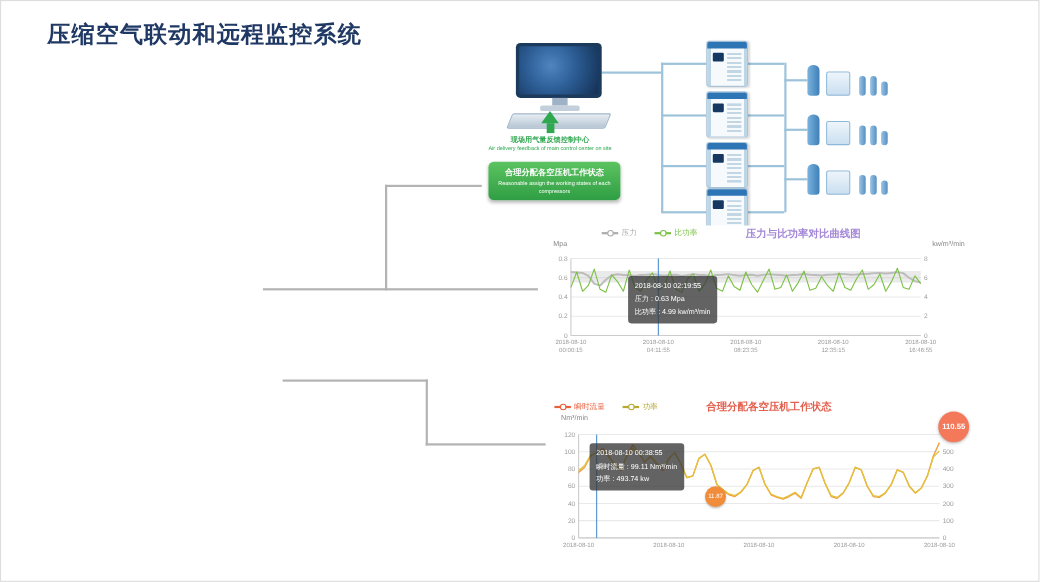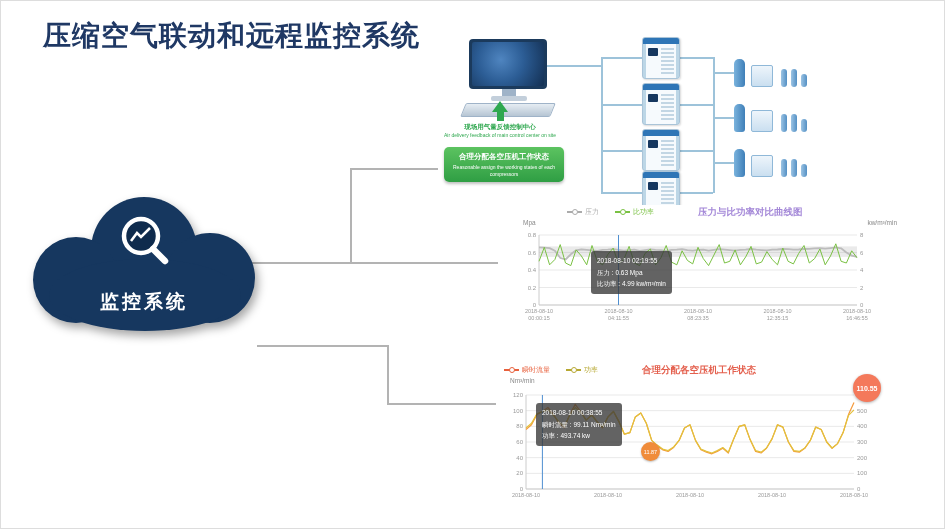--- a/index.html
+++ b/index.html
@@ -1,21 +1,21 @@
 <!DOCTYPE html>
 <html><head>
 <meta charset="utf-8">
 <style>
   html,body{margin:0;padding:0;background:#e9e9e9;}
   .stage{position:relative;width:945px;height:529px;background:#ffffff;overflow:hidden;
          font-family:"Liberation Sans",sans-serif;margin:0 auto;border:1px solid #ddd;box-sizing:border-box;}
   svg{font-family:"Liberation Sans",sans-serif;}
 
   
-  .page-title{position:absolute;left:42px;top:16px;margin:0;font-size:28px;font-weight:800;
+  .page-title{position:absolute;left:42px;top:16px;margin:0;font-size:21px;font-weight:800;
               color:#1f3864;letter-spacing:1px;}
 
   
   .cloud{position:absolute;left:32px;top:196px;width:222px;height:148px;
          filter:drop-shadow(3px 5px 5px rgba(0,0,0,.35));}
   .cloud .c{position:absolute;background:#16375f;border-radius:50%;}
   .c1{left:58px;top:0;width:106px;height:106px;}
   .c2{left:0;top:40px;width:86px;height:86px;}
   .c3{left:132px;top:36px;width:90px;height:90px;}
   .c4{left:16px;top:62px;width:192px;height:72px;border-radius:40px;}
@@ -70,21 +70,21 @@
   .dryer{position:absolute;left:17px;bottom:0;width:22px;height:22px;border:1px solid #8fb8d8;border-radius:2px;
          background:linear-gradient(180deg,#eef5fb,#cadff0);box-sizing:border-box;}
   .filter{position:absolute;bottom:0;width:6px;border-radius:3px;
           background:linear-gradient(90deg,#9cc4e4,#5490c4);}
   .f1{left:47px;height:18px;}
   .f2{left:57px;height:18px;}
   .f3{left:67px;height:13px;}
 
   
   .chartbox{position:absolute;background:#fff;}
-  #chart0box{left:508px;top:204px;width:392px;height:142px;}
+  #chart0box{left:488px;top:204px;width:392px;height:142px;}
   #chart1box{left:495px;top:362px;width:392px;height:152px;}
   .chart-head{height:14px;display:flex;align-items:center;}
   #chart0box .chart-head{padding-left:58px;gap:22px;}
   #chart1box .chart-head{padding-left:8px;gap:22px;}
   .legend{display:flex;gap:16px;align-items:center;}
   .leg{display:inline-flex;align-items:center;gap:3px;font-size:7px;}
   .mark{width:15px;height:1.5px;position:relative;display:inline-block;}
   .mark .dot{position:absolute;left:5px;top:-2.5px;width:4px;height:4px;border:1.5px solid;
              border-radius:50%;background:#fff;box-sizing:content-box;}
   .ctitle{font-size:9.5px;font-weight:bold;margin-left:22px;}
@@ -108,34 +108,20 @@
 
   <h1 class="page-title">压缩空气联动和远程监控系统</h1>
 
   <div class="conn" style="left:238px;top:261px;width:259px;height:2px;"></div>
   <div class="conn" style="left:349px;top:167px;width:2px;height:96px;"></div>
   <div class="conn" style="left:349px;top:167px;width:88px;height:2px;"></div>
   <div class="conn" style="left:256px;top:344px;width:132px;height:2px;"></div>
   <div class="conn" style="left:386px;top:344px;width:2px;height:60px;"></div>
   <div class="conn" style="left:386px;top:402px;width:111px;height:2px;"></div>
 
-  <div class="cloud">
-    <div class="c c1"></div>
-    <div class="c c2"></div>
-    <div class="c c3"></div>
-    <div class="c c4"></div>
-    <div class="magnifier">
-      <svg width="58" height="58" viewBox="0 0 58 58">
-        <circle cx="26" cy="25" r="17" fill="#0f2b4d" stroke="#ffffff" stroke-width="4.5"></circle>
-        <polyline points="16,30 22,22 26,26 35,17" stroke="#ffffff" stroke-width="2.5" fill="none"></polyline>
-        <line x1="38" y1="38" x2="50" y2="50" stroke="#ffffff" stroke-width="6.5" stroke-linecap="round"></line>
-      </svg>
-    </div>
-    <div class="cloud-label">监控系统</div>
-  </div>
 
   <div class="pipe" style="left:546px;top:64px;width:54px;height:1.5px;"></div>
   <div class="pipe" style="left:600px;top:56px;width:1.5px;height:136px;"></div>
   <div class="pipe" style="left:600px;top:56px;width:41px;height:1.5px;"></div>
   <div class="pipe" style="left:600px;top:103px;width:41px;height:1.5px;"></div>
   <div class="pipe" style="left:600px;top:149px;width:41px;height:1.5px;"></div>
   <div class="pipe" style="left:600px;top:191px;width:41px;height:1.5px;"></div>
   <div class="pipe" style="left:679px;top:56px;width:33px;height:1.5px;"></div>
   <div class="pipe" style="left:679px;top:103px;width:33px;height:1.5px;"></div>
   <div class="pipe" style="left:679px;top:149px;width:33px;height:1.5px;"></div>

